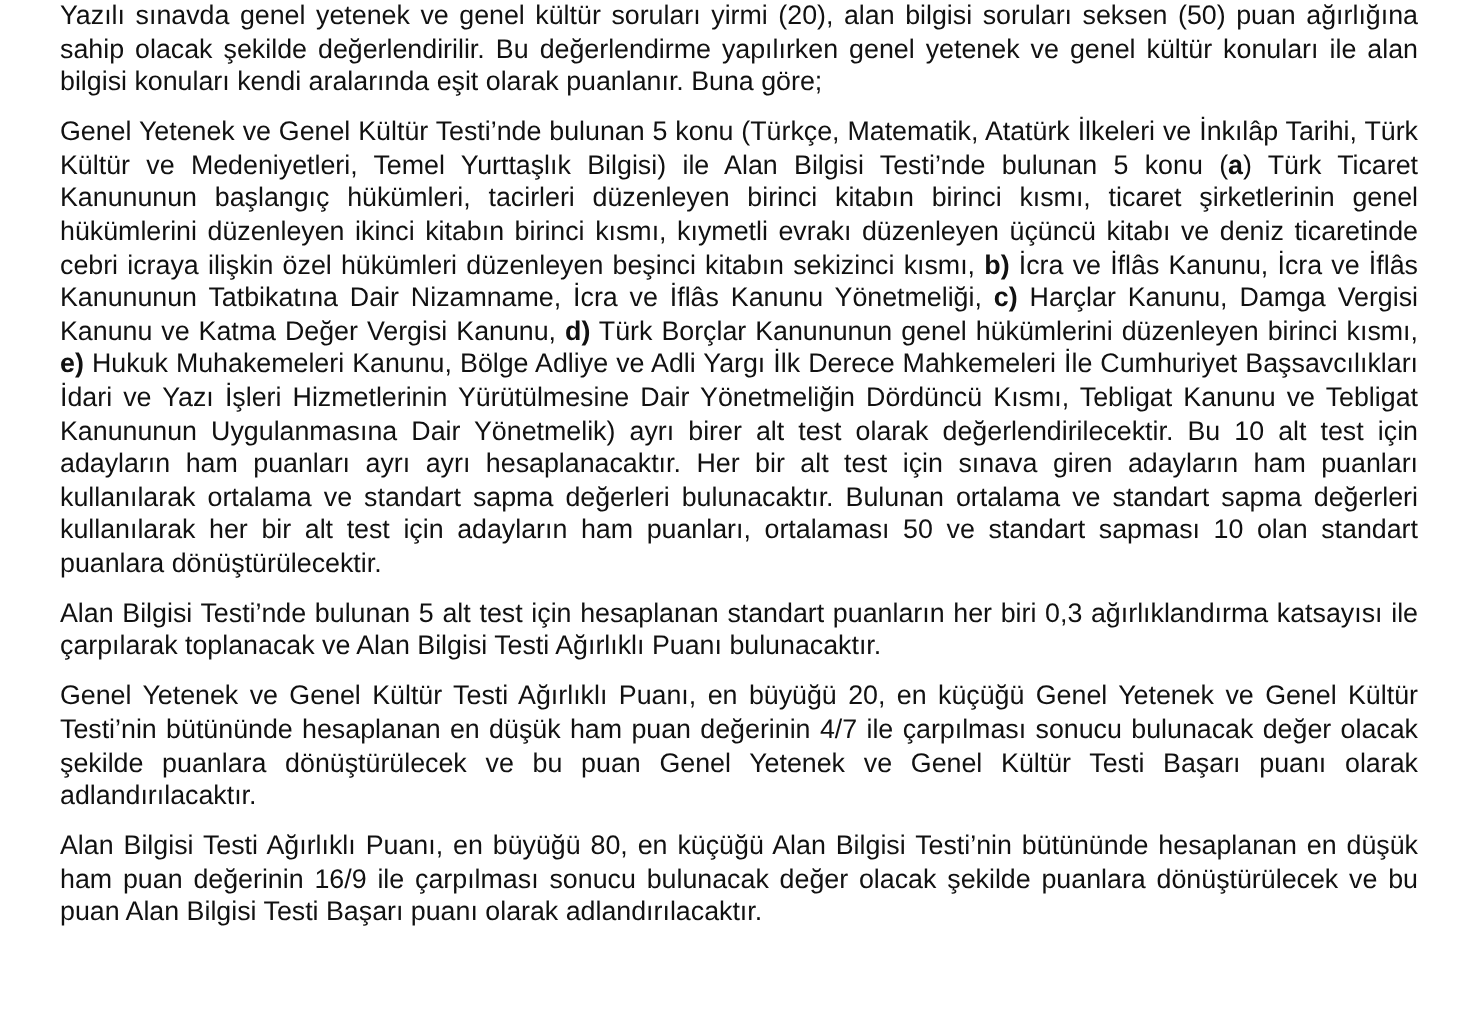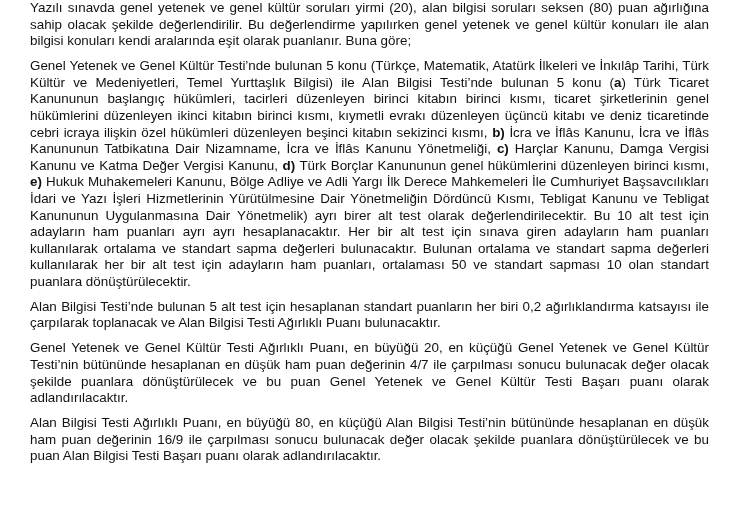--- a/index.html
+++ b/index.html
@@ -29,23 +29,23 @@
       text-align-last: left;
     }
     .doc b {
       font-weight: bold;
     }
   </style>
 </head>
 <body>
 
 <div class="doc">
-  <p>Yazılı sınavda genel yetenek ve genel kültür soruları yirmi (20), alan bilgisi soruları seksen (80) puan ağırlığına sahip olacak şekilde değerlendirilir. Bu değerlendirme yapılırken genel yetenek ve genel kültür konuları ile alan bilgisi konuları kendi aralarında eşit olarak puanlanır. Buna göre;</p>
+  <p>Yazılı sınavda genel yetenek ve genel kültür soruları yirmi (20), alan bilgisi soruları seksen (50) puan ağırlığına sahip olacak şekilde değerlendirilir. Bu değerlendirme yapılırken genel yetenek ve genel kültür konuları ile alan bilgisi konuları kendi aralarında eşit olarak puanlanır. Buna göre;</p>
 
   <p><span>Genel Yetenek ve Genel Kültür Testi’nde bulunan 5 konu (Türkçe, Matematik, Atatürk İlkeleri ve İnkılâp Tarihi, Türk Kültür ve Medeniyetleri, Temel Yurttaşlık Bilgisi) ile Alan Bilgisi Testi’nde bulunan 5 konu (</span><b>a</b><span>) Türk Ticaret Kanununun başlangıç hükümleri, tacirleri düzenleyen birinci kitabın birinci kısmı, ticaret şirketlerinin genel hükümlerini düzenleyen ikinci kitabın birinci kısmı, kıymetli evrakı düzenleyen üçüncü kitabı ve deniz ticaretinde cebri icraya ilişkin özel hükümleri düzenleyen beşinci kitabın sekizinci kısmı, </span><b>b)</b><span> İcra ve İflâs Kanunu, İcra ve İflâs Kanununun Tatbikatına Dair Nizamname, İcra ve İflâs Kanunu Yönetmeliği, </span><b>c)</b><span> Harçlar Kanunu, Damga Vergisi Kanunu ve Katma Değer Vergisi Kanunu, </span><b>d)</b><span> Türk Borçlar Kanununun genel hükümlerini düzenleyen birinci kısmı, </span><b>e)</b><span> Hukuk Muhakemeleri Kanunu, Bölge Adliye ve Adli Yargı İlk Derece Mahkemeleri İle Cumhuriyet Başsavcılıkları İdari ve Yazı İşleri Hizmetlerinin Yürütülmesine Dair Yönetmeliğin Dördüncü Kısmı, Tebligat Kanunu ve Tebligat Kanununun Uygulanmasına Dair Yönetmelik) ayrı birer alt test olarak değerlendirilecektir. Bu 10 alt test için adayların ham puanları ayrı ayrı hesaplanacaktır. Her bir alt test için sınava giren adayların ham puanları kullanılarak ortalama ve standart sapma değerleri bulunacaktır. Bulunan ortalama ve standart sapma değerleri kullanılarak her bir alt test için adayların ham puanları, ortalaması 50 ve standart sapması 10 olan standart puanlara dönüştürülecektir.</span></p>
 
 
-  <p>Alan Bilgisi Testi’nde bulunan 5 alt test için hesaplanan standart puanların her biri 0,2 ağırlıklandırma katsayısı ile çarpılarak toplanacak ve Alan Bilgisi Testi Ağırlıklı Puanı bulunacaktır.</p>
+  <p>Alan Bilgisi Testi’nde bulunan 5 alt test için hesaplanan standart puanların her biri 0,3 ağırlıklandırma katsayısı ile çarpılarak toplanacak ve Alan Bilgisi Testi Ağırlıklı Puanı bulunacaktır.</p>
 
   <p>Genel Yetenek ve Genel Kültür Testi Ağırlıklı Puanı, en büyüğü 20, en küçüğü Genel Yetenek ve Genel Kültür Testi’nin bütününde hesaplanan en düşük ham puan değerinin 4/7 ile çarpılması sonucu bulunacak değer olacak şekilde puanlara dönüştürülecek ve bu puan Genel Yetenek ve Genel Kültür Testi Başarı puanı olarak adlandırılacaktır.</p>
 
   <p>Alan Bilgisi Testi Ağırlıklı Puanı, en büyüğü 80, en küçüğü Alan Bilgisi Testi’nin bütününde hesaplanan en düşük ham puan değerinin 16/9 ile çarpılması sonucu bulunacak değer olacak şekilde puanlara dönüştürülecek ve bu puan Alan Bilgisi Testi Başarı puanı olarak adlandırılacaktır.</p>
 </div>
 
 </body></html>

